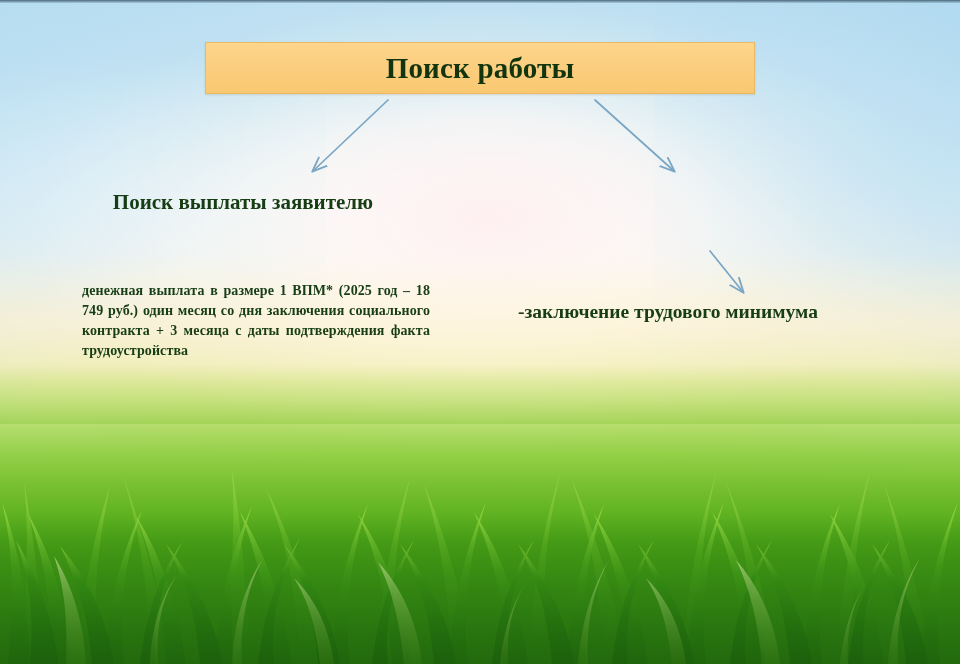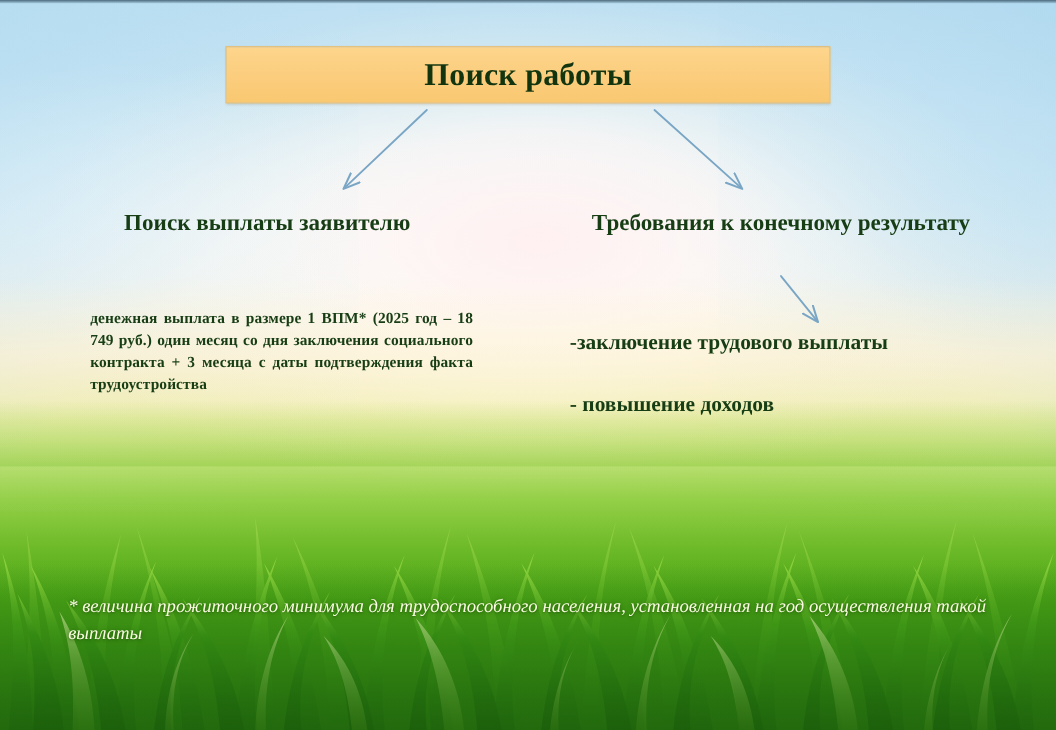--- a/index.html
+++ b/index.html
@@ -278,27 +278,24 @@
   <div class="content">
 
     <div class="title-box">
       <span class="title-text">Поиск работы</span>
     </div>
 
     <div class="col-heading heading-left">Поиск выплаты заявителю</div>
 
     <div class="body-left">денежная выплата в размере 1 ВПМ* (2025 год – 18 749 руб.) один месяц со дня заключения социального контракта + 3 месяца с даты подтверждения факта трудоустройства</div>
 
-    <div class="col-heading heading-right">Требования к конечному результату</div>
-
-    <div class="bullet bullet-1">-заключение трудового выплаты</div>
-
-    <div class="bullet bullet-2">- повышение доходов</div>
-
-    <div class="footnote">* величина прожиточного минимума для трудоспособного населения, установленная на год осуществления такой выплаты</div>
+
+    <div class="bullet bullet-1">-заключение трудового минимума</div>
+
+
 
     <svg class="arrows" viewBox="0 0 960 664" aria-hidden="true">
       <defs>
         <marker id="ah" markerWidth="11" markerHeight="11" refX="8.4" refY="4" orient="auto" markerUnits="strokeWidth">
           <path d="M0.4,0.6 L9,4 L0.4,7.4" fill="none" stroke="#7aa6c6" stroke-width="1.1" stroke-linecap="round" stroke-linejoin="round"></path>
         </marker>
       </defs>
       <g fill="none" stroke="#7aa6c6" stroke-width="1.7" stroke-linecap="round" marker-end="url(#ah)">
         <line x1="388" y1="100" x2="313" y2="171"></line>
         <line x1="595" y1="100" x2="674" y2="171"></line>

